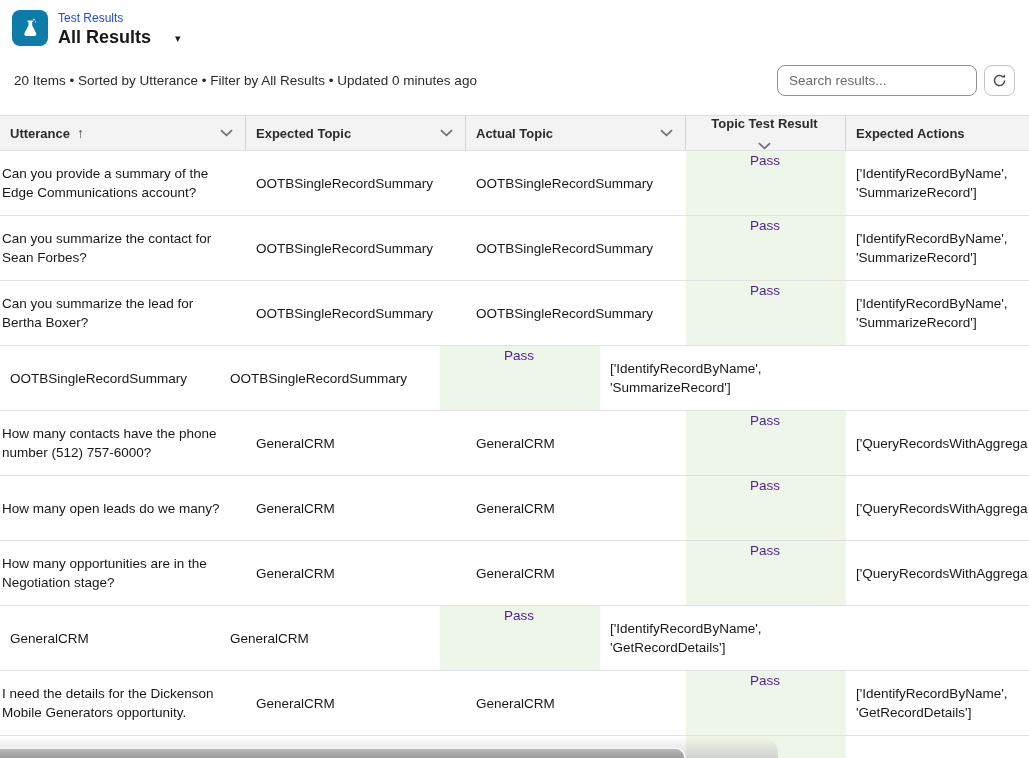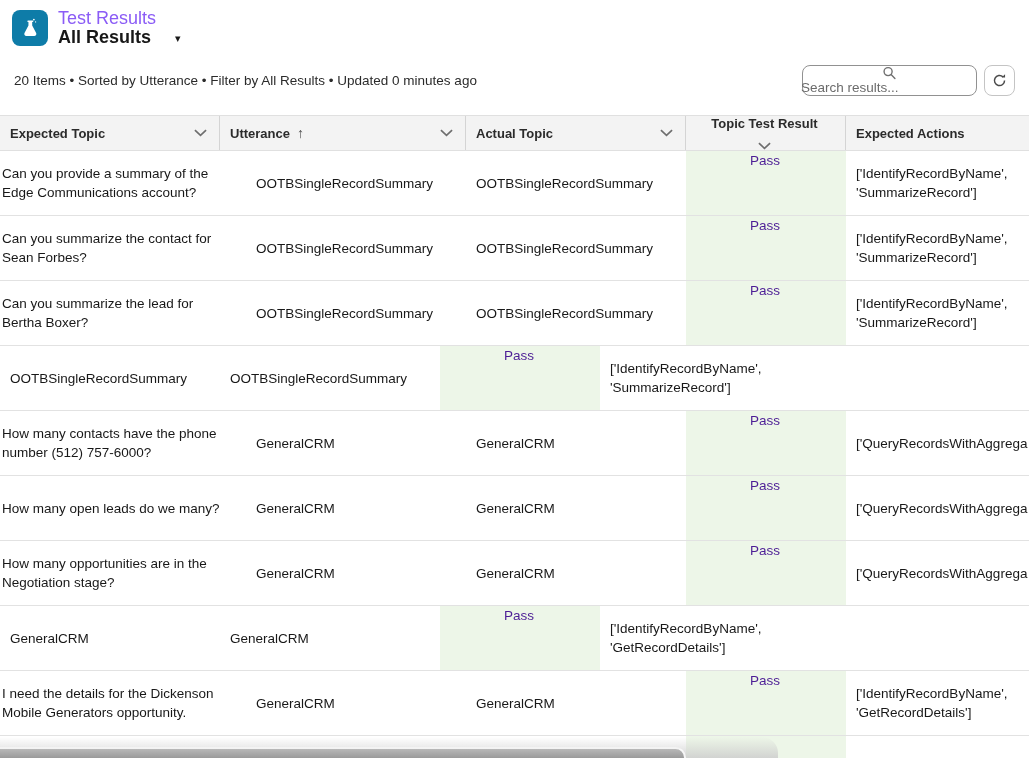--- a/index.html
+++ b/index.html
@@ -13,40 +13,40 @@
     color: #181818;
   }
   
   .page-header { display:flex; align-items:flex-start; padding:10px 14px 0 12px; }
   .entity-icon {
     width:36px; height:36px; border-radius:8px;
     background:#0E7CA8; display:flex; align-items:center; justify-content:center;
     flex:0 0 auto;
   }
   .titles { margin-left:10px; }
-  .obj-label { font-size:18px; color:#8b5cf6; line-height:16px; }
+  .obj-label { font-size:12px; color:#1d4ed8; line-height:16px; }
   .view-selector {
     display:flex; align-items:center; gap:24px;
     background:none; border:none; cursor:pointer; padding:0;
     font-family:"Liberation Sans", sans-serif;
   }
   .view-label { font-size:18px; font-weight:700; color:#181818; line-height:22px; }
   .caret { font-size:11px; color:#181818; transform:translateY(1px); }
   
   .toolbar {
     display:flex; align-items:center; justify-content:space-between;
     margin-top:16px; padding:0 14px; height:32px;
   }
   .summary { font-size:13.5px; color:#2b2b2b;text-align:right; }
   .controls { display:flex; align-items:center; gap:7px; }
   .searchbox {
     display:flex; align-items:center; 
-    width:175px; height:31px;
+    width:200px; height:31px;
     border:1px solid #919191; border-radius:8px;
-    background:#fff; padding:0 10px;flex-direction:column;
+    background:#fff; padding:0 10px;
   }
   .searchbox input {
     border:none; outline:none; flex:1; font-size:13.5px;
     font-family:"Liberation Sans", sans-serif; color:#181818; background:transparent;
   }
   .searchbox input::placeholder { color:#6b6b6b; }
   .refresh-btn {
     width:31px; height:31px; border:1px solid #c4c4c4; border-radius:8px;
     background:#fff; display:flex; align-items:center; justify-content:center; cursor:pointer;
   }
@@ -128,32 +128,32 @@
           <path d="M13.4 8a5.4 5.4 0 1 1-1.7-3.9" fill="none" stroke="#4a4a4a" stroke-width="1.6"></path>
           <path d="M13.9 1.2v3.6h-3.6z" fill="#4a4a4a"></path>
         </svg>
       </button>
     </div>
   </div>
 
   <div class="table-clip">
     <div class="table-inner">
       <div class="thead">
-        <div class="th c1">
-          <span class="th-label-wrap">
-            <span>Expected Topic</span>
+        <div class="th c0">
+          <span class="th-label-wrap">
+            <span>Utterance</span>
+            <span class="sort-arrow">↑</span>
           </span>
           <svg viewBox="0 0 14 8" width="13" height="8" aria-hidden="true">
               <path d="M1 1l6 5.6L13 1" fill="none" stroke="#6e6e6e" stroke-width="1.8"></path>
             </svg>
         </div>
-        <div class="th c0">
-          <span class="th-label-wrap">
-            <span>Utterance</span>
-            <span class="sort-arrow">↑</span>
+        <div class="th c1">
+          <span class="th-label-wrap">
+            <span>Expected Topic</span>
           </span>
           <svg viewBox="0 0 14 8" width="13" height="8" aria-hidden="true">
               <path d="M1 1l6 5.6L13 1" fill="none" stroke="#6e6e6e" stroke-width="1.8"></path>
             </svg>
         </div>
         <div class="th c2">
           <span class="th-label-wrap">
             <span>Actual Topic</span>
           </span>
           <svg viewBox="0 0 14 8" width="13" height="8" aria-hidden="true">

